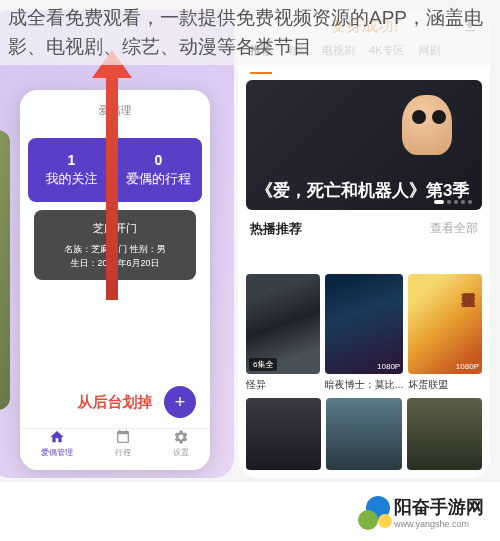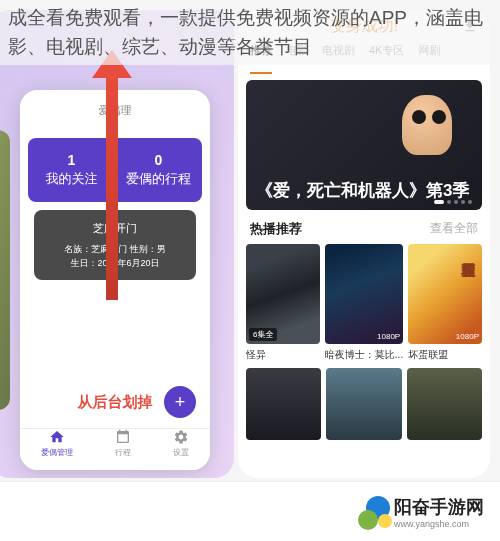--- a/index.html
+++ b/index.html
@@ -53,21 +53,21 @@
     .dots { position: absolute; bottom: 6px; right: 10px; display: flex; gap: 3px; }
     .dot { width: 4px; height: 4px; background: rgba(255,255,255,0.4); border-radius: 50%; }
     .dot.active { background: #fff; width: 10px; border-radius: 2px; }
     
     .section-head { display: flex; justify-content: space-between; padding: 10px 12px 6px; }
     .section-title { font-size: 13px; font-weight: bold; color: #222; }
     .section-more { font-size: 12px; color: #aaa; text-align: right; }
     
     .poster-row { display: flex; gap: 5px; padding: 0 8px; }
     .poster { flex: 1; position: relative; }
-    .poster-img { width: 100%; height: 100px; background: #333; border-radius: 4px; position: relative; overflow: hidden; }
+    .poster-img { width: 100%; height: 100px; background: #333; border-radius: 4px; position: relative; overflow: hidden; margin-top: 30px; }
     .poster-badge { position: absolute; bottom: 3px; left: 3px; font-size: 8px; color: #fff; background: rgba(0,0,0,0.6); padding: 1px 4px; border-radius: 2px; }
     .poster-quality { position: absolute; bottom: 3px; right: 3px; font-size: 8px; color: #fff; }
     .poster-name { font-size: 10px; color: #333; margin-top: 4px; text-align: left; white-space: nowrap; overflow: hidden; }
     
     .p1 { background: linear-gradient(160deg, #3a4048 20%, #1e2228 50%, #4a5058 80%); }
     .p2 { background: linear-gradient(160deg, #0a2540 10%, #1a3a5a 40%, #2a1a3a 90%); }
     .p3 { background: linear-gradient(140deg, #f5d76e 20%, #e8a030 50%, #c85a20 85%); }
     .p3-text { position: absolute; top: 8px; right: 4px; font-size: 14px; color: #8b3a1a; font-weight: bold; writing-mode: vertical-rl; }
     
     .poster-row2 { display: flex; gap: 5px; padding: 6px 8px 0; }

